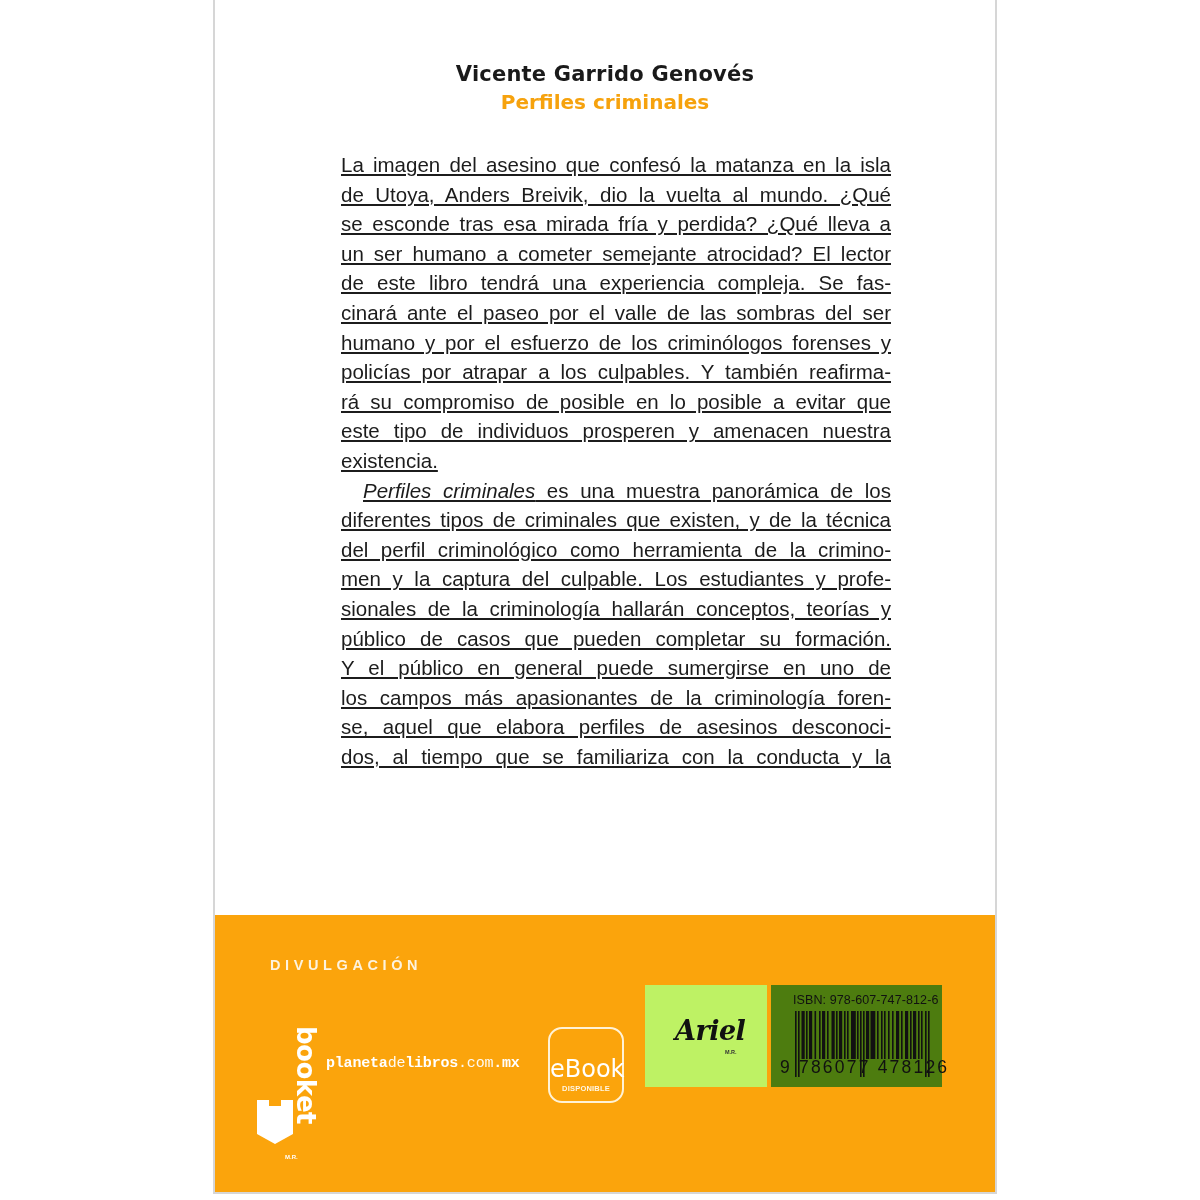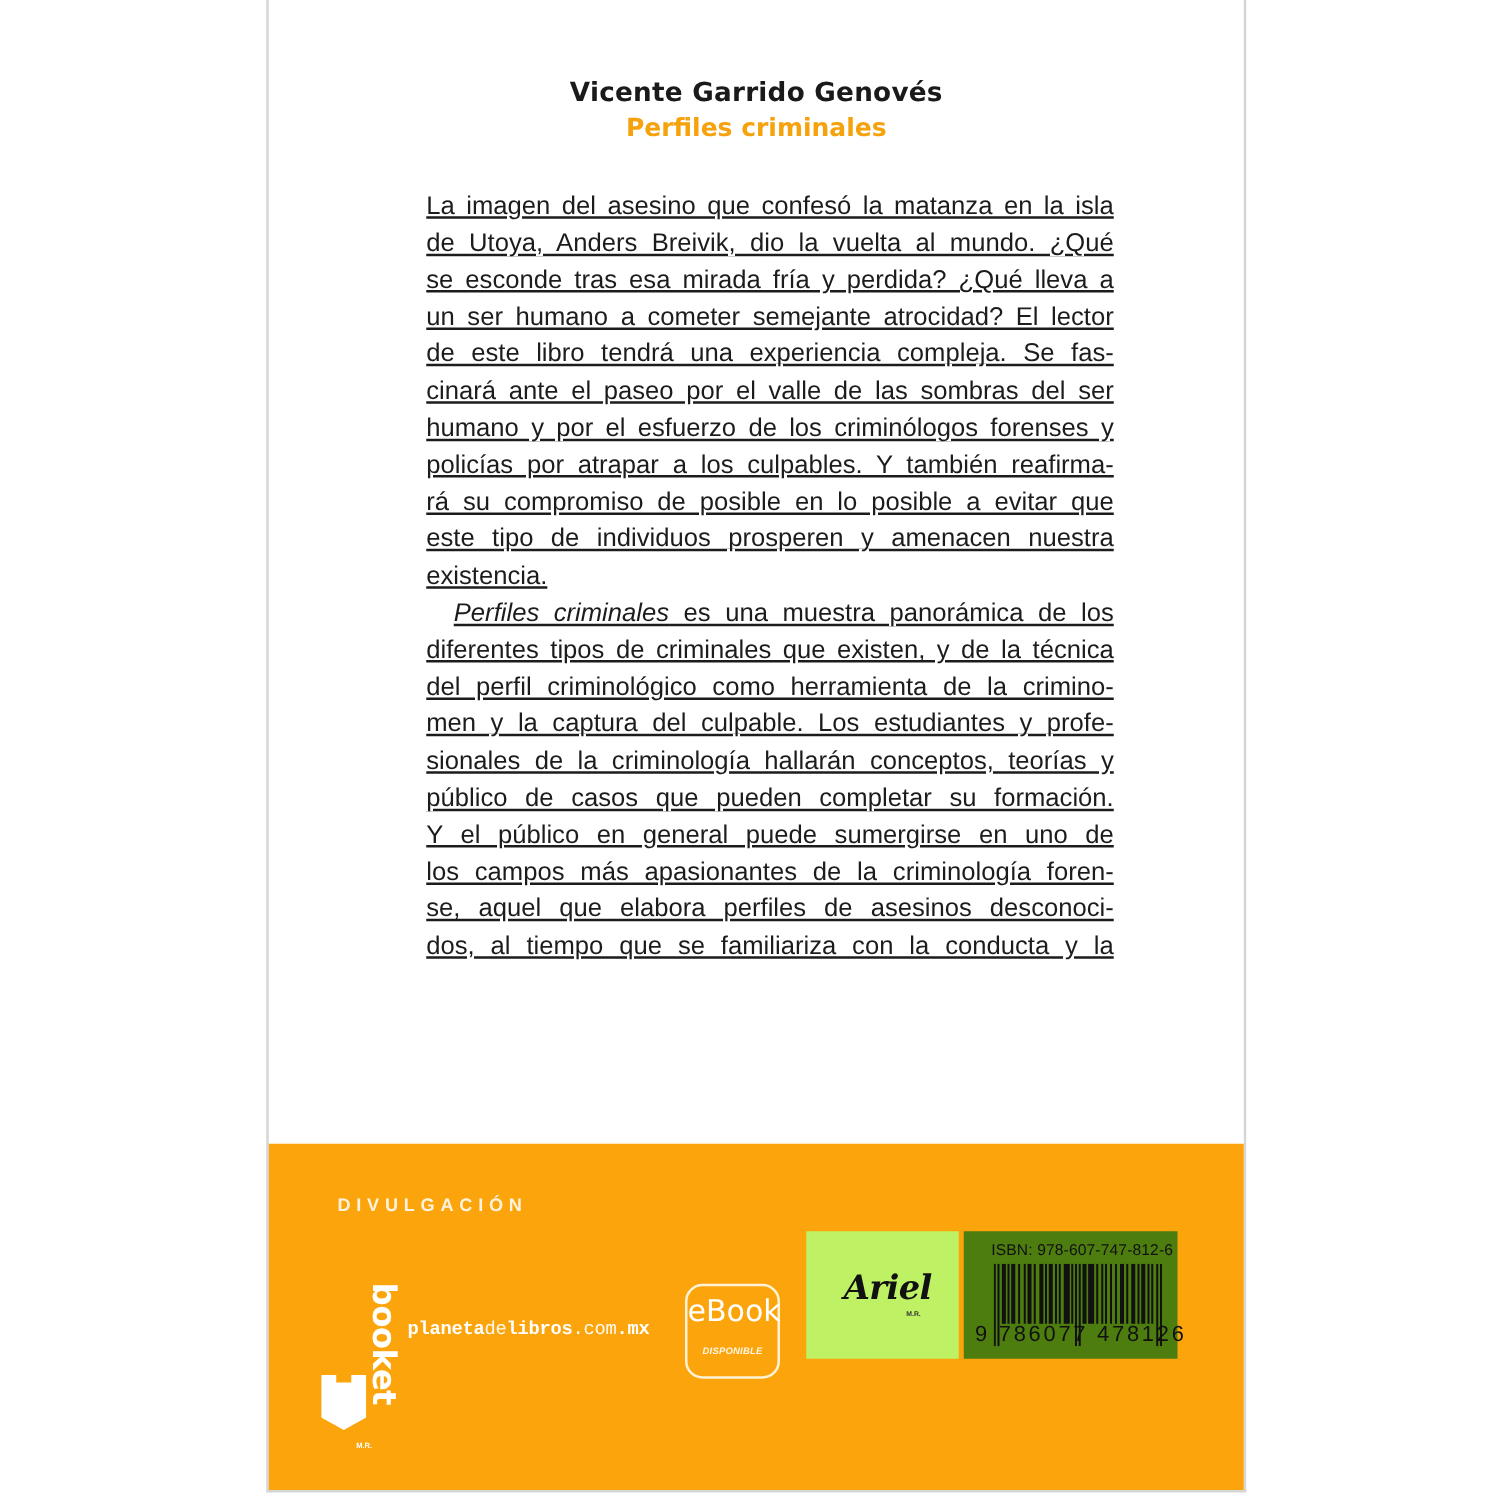--- a/index.html
+++ b/index.html
@@ -50,22 +50,22 @@
   .site {
     position: absolute; left: 111px; top: 140px; color: #ffffff; font-family: Liberation Mono, monospace; font-size: 15px; letter-spacing: -0.2px;
   }
   .site .b { font-weight: bold; }
   .site .l { font-weight: normal; opacity: 0.95; }
 
   .ebook {
     position: absolute; left: 333px; top: 112px; width: 76px; height: 76px; border: 2.5px solid #fff2d6; border-radius: 14px; box-sizing: border-box;
     color: #ffffff; text-align: center;
   }
-  .ebook .big { display: block; margin-top: 8px; font-size: 24px; line-height: 24px; font-family: "DejaVu Sans", sans-serif; }
-  .ebook .small { display: block; margin-top: 15px; font-size: 7.5px; font-weight: bold; letter-spacing: 0.2px; color: #fff7e6; font-style: italic; }
+  .ebook .big { display: block; margin-top: 28px; font-size: 24px; line-height: 24px; font-family: "DejaVu Sans", sans-serif; }
+  .ebook .small { display: block; margin-top: 3px; font-size: 7.5px; font-weight: bold; letter-spacing: 0.2px; color: #fff7e6; }
 
   .ariel {
     position: absolute; left: 430px; top: 70px; width: 122px; height: 102px; background: #bef264;
   }
   .ariel .name {
     position: absolute; left: 30px; top: 30px; font-family: "DejaVu Serif", serif; font-style: italic; font-weight: bold; font-size: 27px; color: #111;
     letter-spacing: -0.5px;
   }
   .ariel .mr { position: absolute; left: 80px; top: 64px; font-size: 5.5px; color: #333; font-weight: bold; }
 

